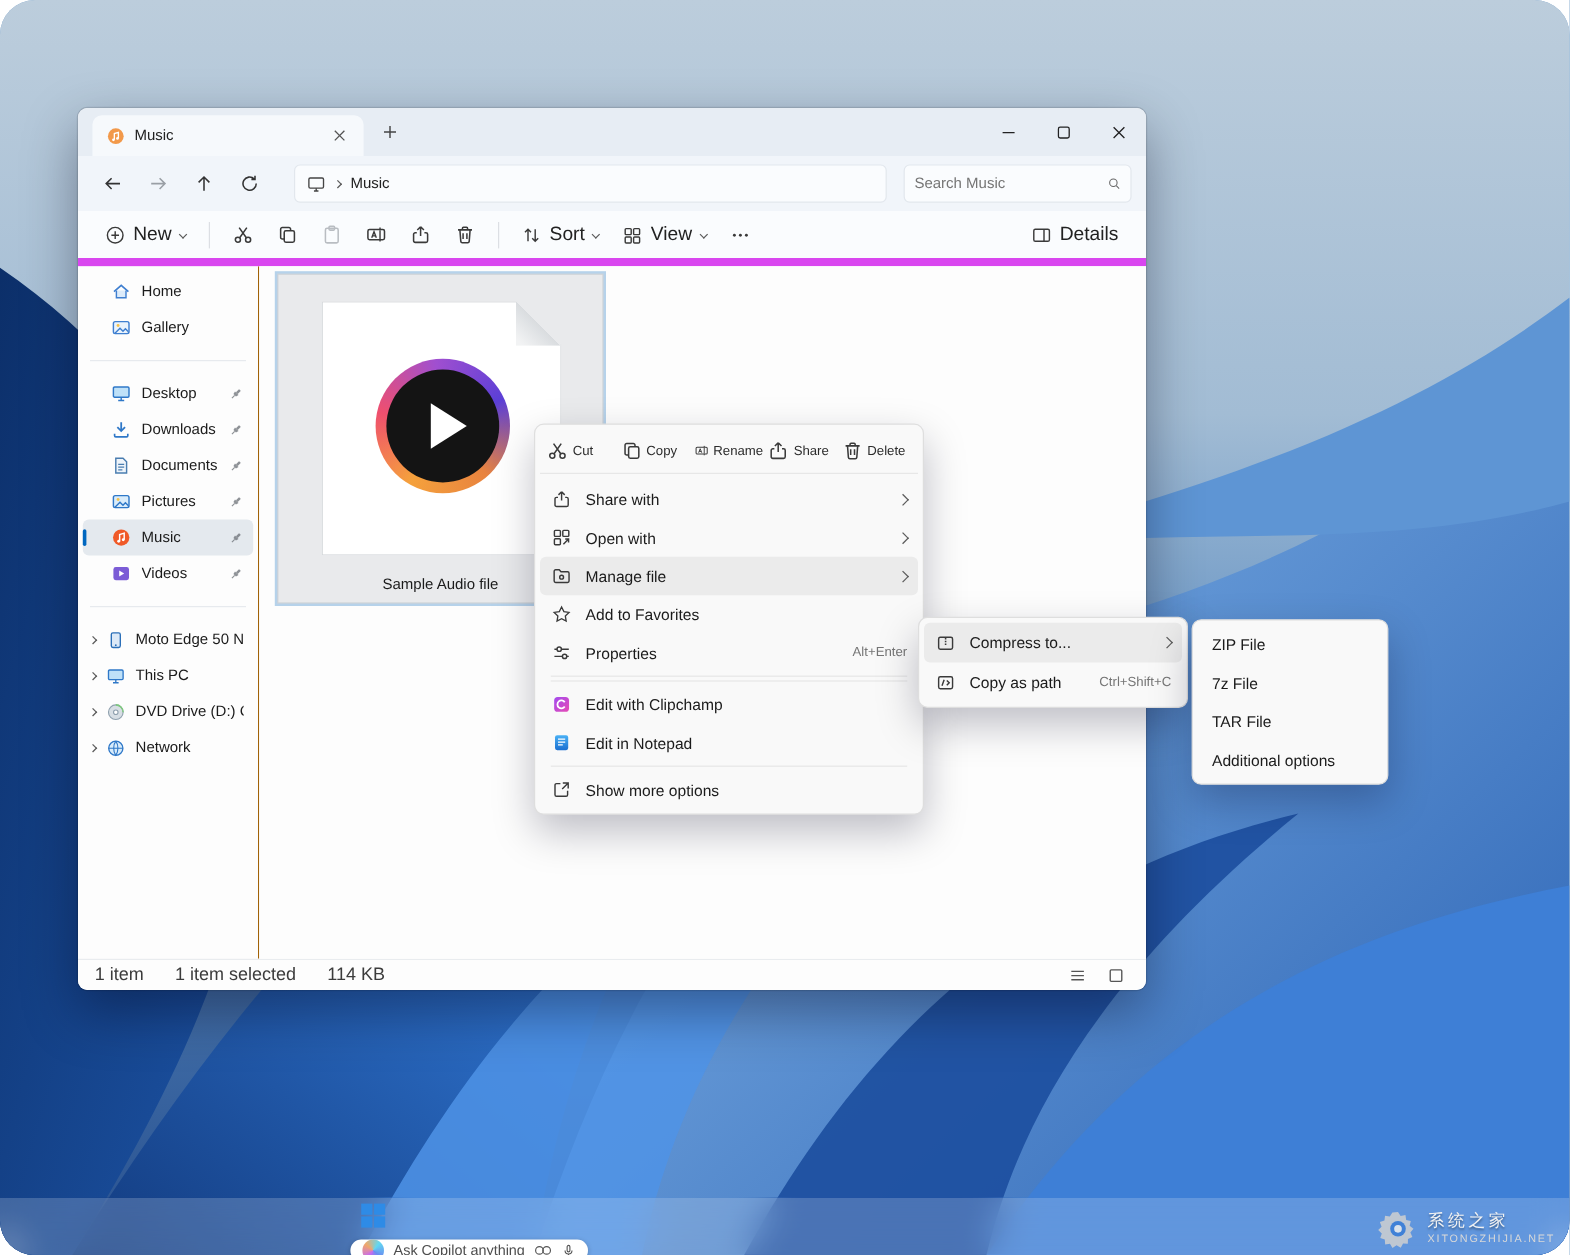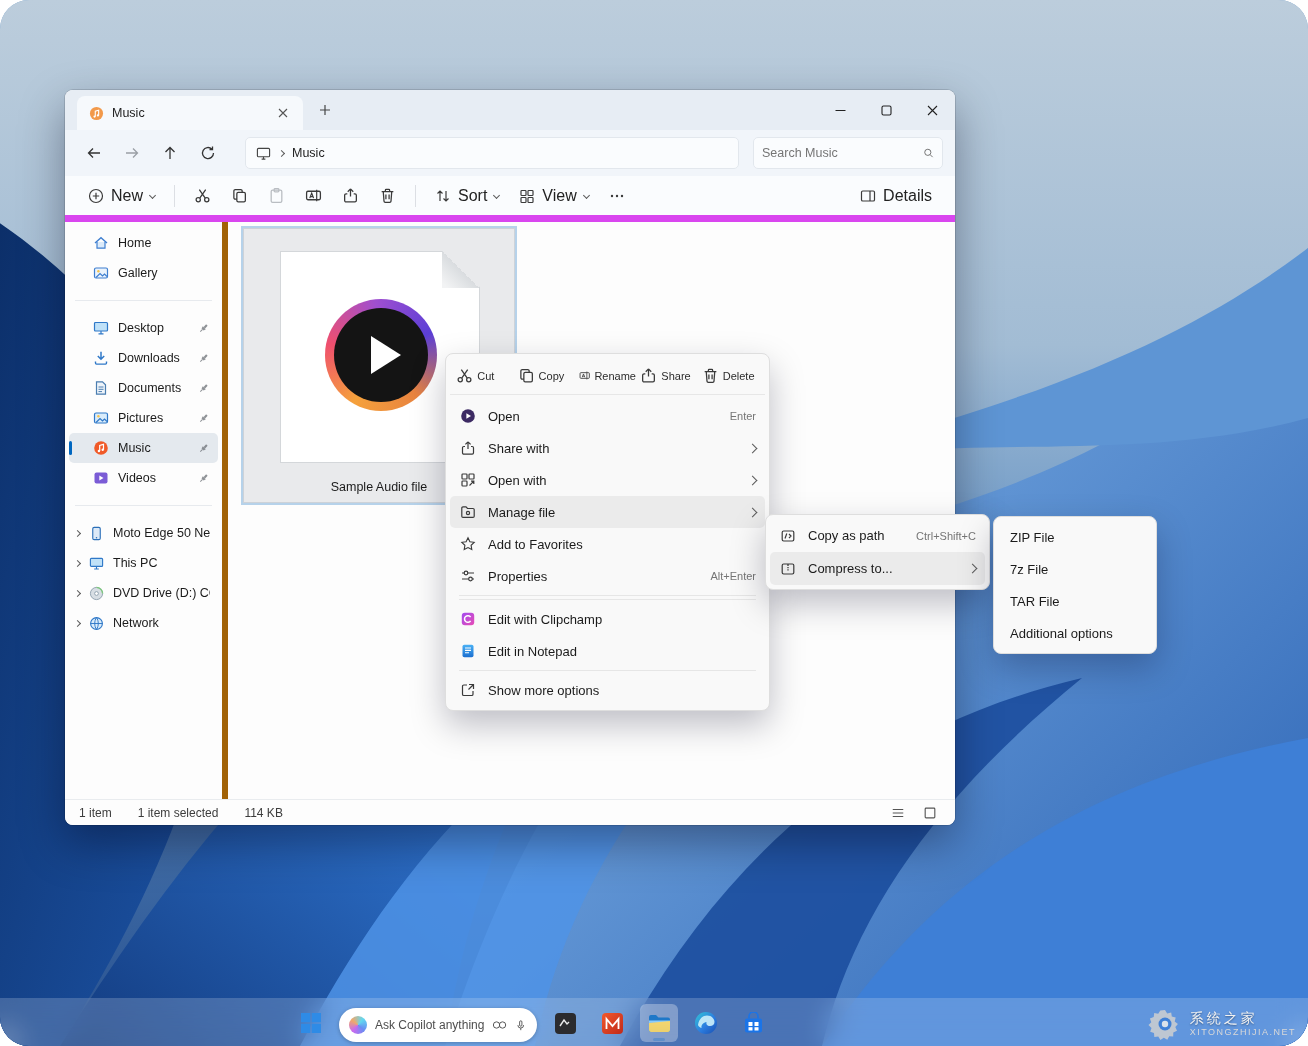--- a/index.html
+++ b/index.html
@@ -29,21 +29,21 @@
   .searchbox input { flex:1; border:none; outline:none; background:transparent; font-size:12.5px; color:#333;
     font-family:"Liberation Sans",sans-serif; }
 
   .toolbar { height:46px; background:#fafcfe; border-bottom:7px solid #d946ef; display:flex; align-items:center;
     padding:0 14px; gap:2px; flex:none; font-size:16px; color:#222; }
   .tbtn { height:34px; border-radius:5px; display:flex; align-items:center; gap:7px; padding:0 9px; }
   .tsep { width:1px; height:22px; background:#dcdfe4; margin:0 8px; }
   .tspacer { flex:1; }
 
   .winbody { flex:1; display:flex; min-height:0; background:#fdfdfd; }
-  .sidebar { width:163px; flex:none; padding-top:6px; border-right:6px solid #a16207; overflow:hidden; }
+  .sidebar { width:151px; flex:none; padding-top:6px; border-right:1px solid #a16207; overflow:hidden; }
   .sb-item { height:30px; margin:0 4px; border-radius:5px; display:flex; align-items:center; gap:9px;
     padding:0 8px 0 24px; font-size:12.5px; color:#1b1b1b; position:relative; }
   .sb-item.expandable { padding-left:6px; }
   .sb-item.selected { background:#e4e9ee; }
   .sb-item.selected::before { content:""; position:absolute; left:0; top:8px; width:3px; height:14px;
     border-radius:2px; background:#0067c0; }
   .sb-label { flex:1; white-space:nowrap; overflow:hidden; }
   .sb-sep { height:1px; background:#e7eaee; margin:12px 10px; }
   .pin { flex:none; opacity:.75; }
 
@@ -57,21 +57,21 @@
     background:linear-gradient(225deg, #e9eaec 50%, #d9dcdf 50%, #f2f3f4 92%); }
   .playring { position:absolute; left:81px; top:70px; width:112px; height:112px; border-radius:50%;
     background:conic-gradient(from 210deg, #f5a13c, #ef4f6e, #a04fd0, #5b3fd6, #e8833f, #f5a13c); }
   .playinner { position:absolute; left:9px; top:9px; width:94px; height:94px; border-radius:50%; background:#141414;
     display:flex; align-items:center; justify-content:center; }
   .playtri { width:0; height:0; border-left:30px solid #fff; border-top:19px solid transparent;
     border-bottom:19px solid transparent; margin-left:9px; }
   .file-label { position:absolute; left:0; right:0; bottom:8px; text-align:center; font-size:12.5px; color:#1b1b1b;margin-top:36px; }
 
   .statusbar { height:26px; border-top:1px solid #e9ecef; background:#fdfdfd; display:flex; align-items:center;
-    padding:0 14px; gap:26px; font-size:12px; color:#3c3c3c; flex:none; }
+    padding:0 14px; gap:26px; font-size:15px; color:#3c3c3c; flex:none; }
   .st-icons { margin-left:auto; display:flex; gap:10px; }
   .st-ic { width:22px; height:20px; display:flex; align-items:center; justify-content:center; border-radius:3px; }
 
   
   .menu { position:absolute; background:#f9f9f9; border:1px solid #dedede; border-radius:8px;
     box-shadow:0 14px 34px rgba(0,0,30,.25); padding:4px; z-index:20; }
   .ctx { left:445px; top:353px; width:325px; }
   .qrow { display:flex; justify-content:space-around; padding:2px 4px 5px; border-bottom:1px solid #e7e7e7; margin-bottom:5px; }
   .qitem { width:57px; display:flex; flex-direction:row; align-items:center; gap:4px; padding:7px 0 5px;
     border-radius:5px; font-size:11px; color:#2c2c2c; }
@@ -88,21 +88,21 @@
   .sub2 .mi { padding:0 12px; }
 
   .cv { width:7px; height:7px; border-right:1.4px solid #5a5a5a; border-bottom:1.4px solid #5a5a5a; flex:none; }
   .cv.r { transform:rotate(-45deg); }
   .cv.d { transform:rotate(45deg); }
   .cv.s { width:5px; height:5px; border-width:1.2px; }
 
   
   .taskbar { position:absolute; left:0; right:0; bottom:0; height:48px;
     background:rgba(222,233,246,.22); backdrop-filter:blur(14px); z-index:10; }
-  .tb-group { position:absolute; left:292px; top:4px; height:40px; display:flex; align-items:flex-end; gap:9px; }
+  .tb-group { position:absolute; left:292px; top:4px; height:40px; display:flex; align-items:flex-start; gap:9px;flex-direction:column; }
   .tb-ic { width:38px; height:38px; border-radius:6px; display:flex; align-items:center; justify-content:center; position:relative; }
   .tb-ic.active { background:rgba(255,255,255,.30); }
   .tb-ic.active::after { content:""; position:absolute; bottom:1px; left:13px; width:12px; height:3px;
     border-radius:2px; background:#5f8fca; }
   .copilot-pill { height:34px; width:198px; background:#fff; border-radius:17px; display:flex; align-items:center;
     gap:8px; padding:0 10px; box-shadow:0 1px 4px rgba(0,0,0,.25); }
   .copilot-pill .txt { flex:1; font-size:12px; color:#4d4d4d; white-space:nowrap; }
   .cp-ic { width:18px; height:18px; border-radius:50%; flex:none;
     background:conic-gradient(from 40deg, #62d8f0, #6a8df2, #c86af0, #f0a86a, #62d8f0); }
 
@@ -553,30 +553,20 @@
               <path d="M2.5 4.3 H13.5 M6 4.3 V3 a0.8 0.8 0 0 1 .8 -.8 h2.4 a0.8 0.8 0 0 1 .8 .8 v1.3 M4 4.3 l.7 9 a1.2 1.2 0 0 0 1.2 1.1 h4.2 a1.2 1.2 0 0 0 1.2 -1.1 l.7 -9 M6.5 7 v4.5 M9.5 7 v4.5"></path>
             </g>
           </svg>
         <span>Delete</span>
       </span>
     </div>
 
     <div class="mi">
       <span class="ico">
           <svg width="16" height="16" viewBox="0 0 16 16">
-            <circle cx="8" cy="8" r="6.8" fill="#3c2a63"></circle>
-            <path d="M6.4 5.2 L11 8 L6.4 10.8 Z" fill="#fff"></path>
-          </svg>
-        </span>
-      <span class="lbl">Open</span>
-      <span class="sc">Enter</span>
-    </div>
-    <div class="mi">
-      <span class="ico">
-          <svg width="16" height="16" viewBox="0 0 16 16">
             <g stroke="#3a3a3a" stroke-width="1.2" fill="none">
               <path d="M8 1.8 V9 M8 1.8 L5.4 4.4 M8 1.8 L10.6 4.4"></path>
               <path d="M5 6.5 H3.8 A1.3 1.3 0 0 0 2.5 7.8 v5 a1.3 1.3 0 0 0 1.3 1.3 h8.4 a1.3 1.3 0 0 0 1.3 -1.3 v-5 A1.3 1.3 0 0 0 12.2 6.5 H11"></path>
             </g>
           </svg>
         </span>
       <span class="lbl">Share with</span>
       <span class="cv r"></span>
     </div>
     <div class="mi">
@@ -672,43 +662,43 @@
               <path d="M7 3 H3.8 A1.3 1.3 0 0 0 2.5 4.3 v7.9 a1.3 1.3 0 0 0 1.3 1.3 h7.9 a1.3 1.3 0 0 0 1.3 -1.3 V9"></path>
               <path d="M9 2.5 H13.5 V7 M13.5 2.5 L8.5 7.5"></path>
             </g>
           </svg>
         </span>
       <span class="lbl">Show more options</span>
     </div>
   </div>
 
   <div class="menu sub1">
+    <div class="mi hl">
+      <span class="ico">
+          <svg width="16" height="16" viewBox="0 0 16 16">
+            <g stroke="#3a3a3a" stroke-width="1.2" fill="none">
+              <rect x="2.2" y="3" width="11.6" height="10" rx="1.4"></rect>
+              <path d="M8 3 V5 M8 6 V7.2 M8 8.2 V9.4" stroke-width="1.3"></path>
+            </g>
+          </svg>
+        </span>
+      <span class="lbl">Compress to...</span>
+      <span class="cv r"></span>
+    </div>
     <div class="mi">
       <span class="ico">
           <svg width="16" height="16" viewBox="0 0 16 16">
             <g stroke="#3a3a3a" stroke-width="1.2" fill="none">
               <rect x="2.2" y="3" width="11.6" height="10" rx="1.4"></rect>
               <path d="M6.8 5.5 L5 10.5 M9 6 l2 2 -2 2"></path>
             </g>
           </svg>
         </span>
       <span class="lbl">Copy as path</span>
       <span class="sc">Ctrl+Shift+C</span>
-    </div>
-    <div class="mi hl">
-      <span class="ico">
-          <svg width="16" height="16" viewBox="0 0 16 16">
-            <g stroke="#3a3a3a" stroke-width="1.2" fill="none">
-              <rect x="2.2" y="3" width="11.6" height="10" rx="1.4"></rect>
-              <path d="M8 3 V5 M8 6 V7.2 M8 8.2 V9.4" stroke-width="1.3"></path>
-            </g>
-          </svg>
-        </span>
-      <span class="lbl">Compress to...</span>
-      <span class="cv r"></span>
     </div>
   </div>
 
   <div class="menu sub2">
     <div class="mi">
       <span class="lbl">ZIP File</span>
     </div>
     <div class="mi">
       <span class="lbl">7z File</span>
     </div>

